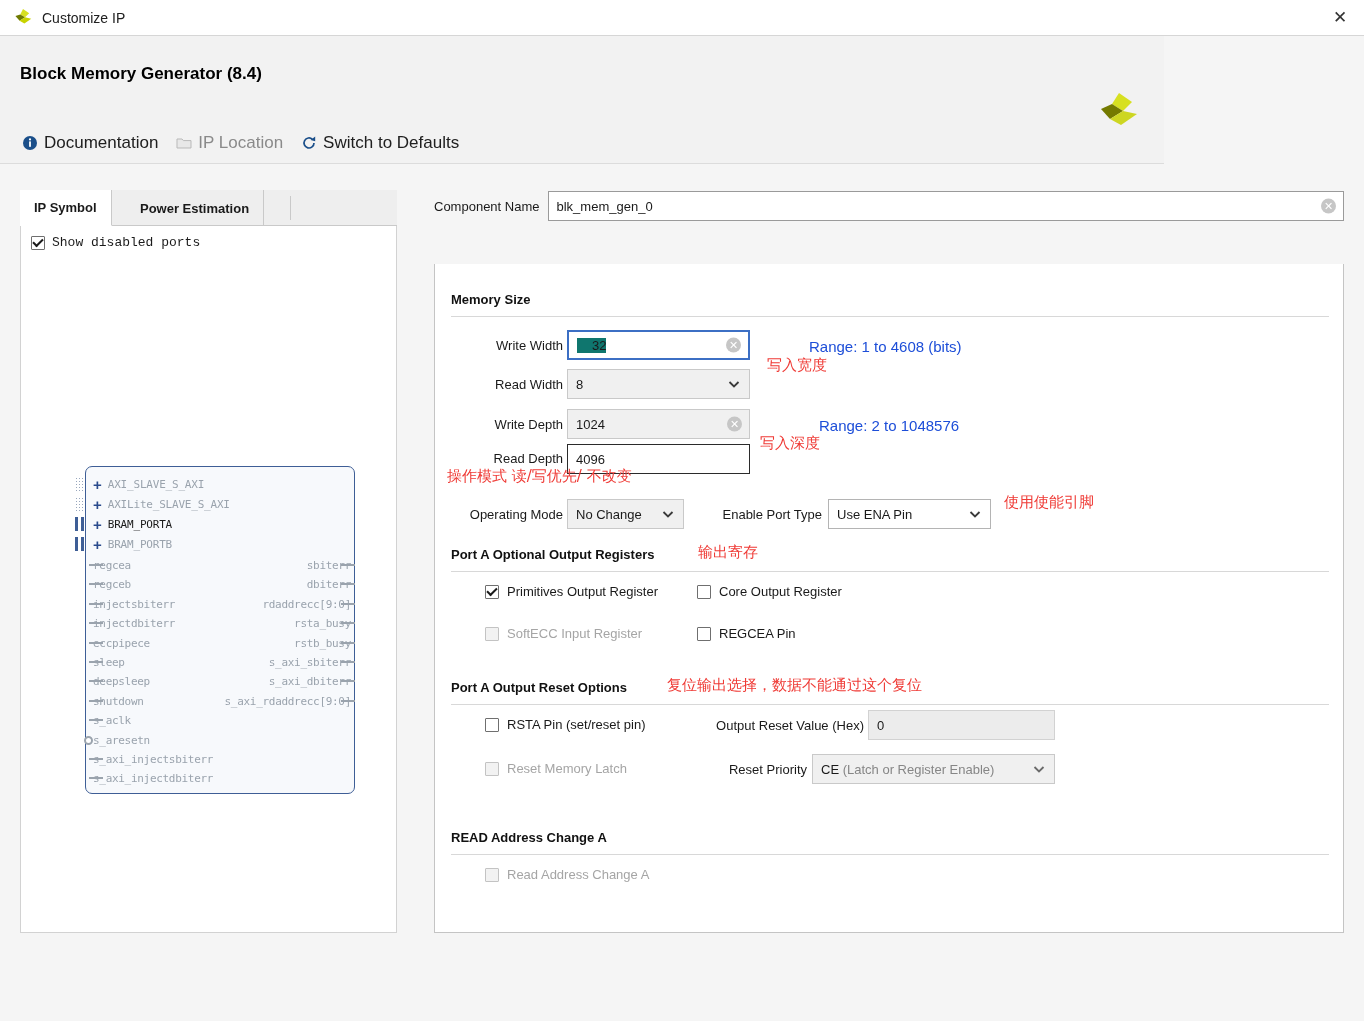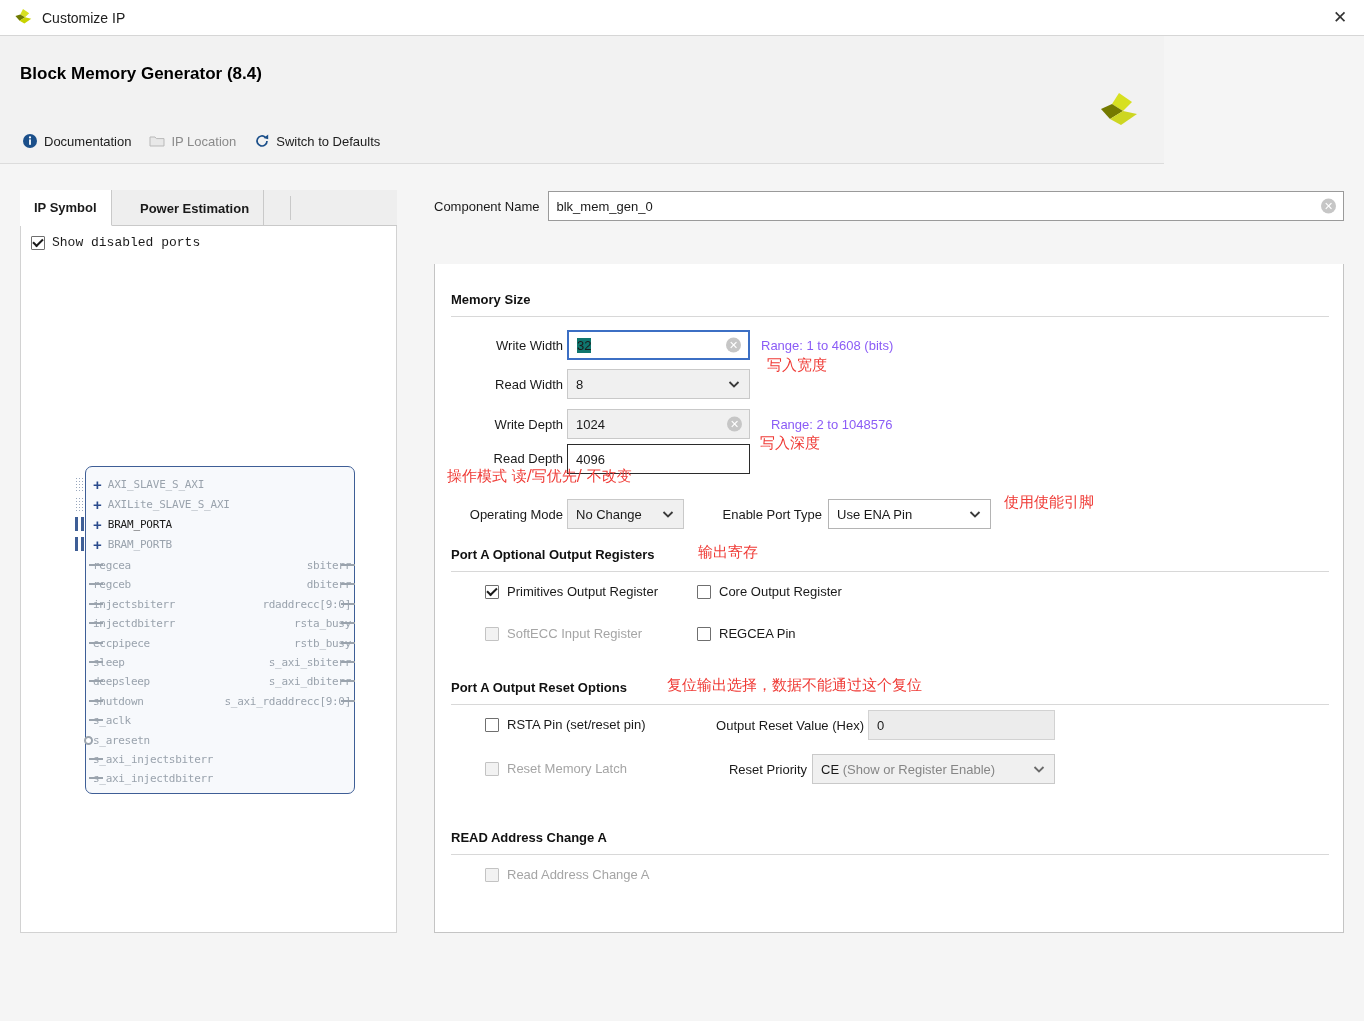--- a/index.html
+++ b/index.html
@@ -34,21 +34,21 @@
     background:#f2f2f2; border-bottom:1px solid #dcdcdc;text-decoration:underline;
   }
   #ip-title {
     position:absolute; left:20px; top:28px;
     font-size:17px; font-weight:bold; color:#000;
   }
   #xilinx-logo { position:absolute; right:22px; top:52px; width:48px; height:48px; }
 
   #header-links { position:absolute; left:16px; top:94px; display:flex; align-items:center; gap:6px; }
   .hlink { display:flex; align-items:center; gap:6px; padding:3px 6px; cursor:pointer; }
-  .hlink-label { font-size:13px; color:#202020; }
+  .hlink-label { font-size:17px; color:#202020; }
   .hlink.disabled .hlink-label { color:#8a8a8a; }
   .hicon { width:16px; height:16px; flex:none; display:block; }
 
   
   #left-panel {
     position:absolute; left:20px; top:190px; width:377px; height:743px;
     background:#fbfbfb;
   }
   #left-tabs {
     position:absolute; left:0; top:0; width:377px; height:36px;
@@ -152,36 +152,36 @@
 
   .frm-label { position:absolute; font-size:13px; text-align:right; }
 
   .txtbox {
     position:absolute; height:30px; background:#fff; border:1px solid #b4b4b4;
     display:flex; align-items:center; padding:0 8px; font-size:13px;
   }
   .txtbox.focused { border:2px solid #3c6fc4; }
   .txtbox.plain { border:1px solid #2b2b2b; }
   .txtbox.readonly { background:#ececec; border:1px solid #d2d2d2; color:#1a1a1a; }
-  .sel-text { background:#0f766e; }
+  .sel-text { background:#0f766e;padding-left:15px; }
 
   .combo {
     position:absolute; height:30px; background:#fff; border:1px solid #b4b4b4;
     display:flex; align-items:center; padding:0 8px; font-size:13px; cursor:pointer;
   }
   .combo.grey { background:#f0f0f0; border:1px solid #c9c9c9; }
   .combo .cval { flex:1; }
   .combo .cval .dim { color:#868686; }
   .combo .carat {
     width:14px; height:14px; flex:none; margin-left:6px;
     display:flex; align-items:center; justify-content:center;
   }
   .carat svg { display:block; }
 
-  .hint { position:absolute; font-size:13px; color:#8b5cf6; }
+  .hint { position:absolute; font-size:15px; color:#1d4ed8;margin-left:48px; }
 
   .cbrow { position:absolute; display:flex; align-items:center; gap:8px; cursor:pointer; }
 
   .ann {
     position:absolute; color:#ef3b36; font-size:15px;
     font-family:"DejaVu Sans", sans-serif; white-space:nowrap;
   }
 
   
   #footer { position:absolute; left:0; top:940px; width:1364px; height:81px; }
@@ -455,21 +455,21 @@
     <div class="txtbox readonly" style="left:433px; top:446px; width:187px;">
       <span>0</span>
     </div>
 
     <div class="cbrow" style="left:50px; top:497px;">
       <span class="cb disabled"></span>
       <span class="cb-label disabled">Reset Memory Latch</span>
     </div>
     <div class="frm-label" style="left:262px; top:498px; width:110px;">Reset Priority</div>
     <div class="combo grey" style="left:377px; top:490px; width:243px;">
-      <span class="cval"><span>CE</span> <span class="dim">(Show or Register Enable)</span></span>
+      <span class="cval"><span>CE</span> <span class="dim">(Latch or Register Enable)</span></span>
       <span class="carat">
         <svg viewBox="0 0 14 14" width="14" height="14">
             <path d="M2.5 5l4.5 4.5L11.5 5" fill="none" stroke="#6a6a6a" stroke-width="1.8"></path>
           </svg>
       </span>
     </div>
 
     <div class="section-head" style="top:566px;">READ Address Change A</div>
     <div class="section-rule" style="top:590px;"></div>
     <div class="cbrow" style="left:50px; top:603px;">

